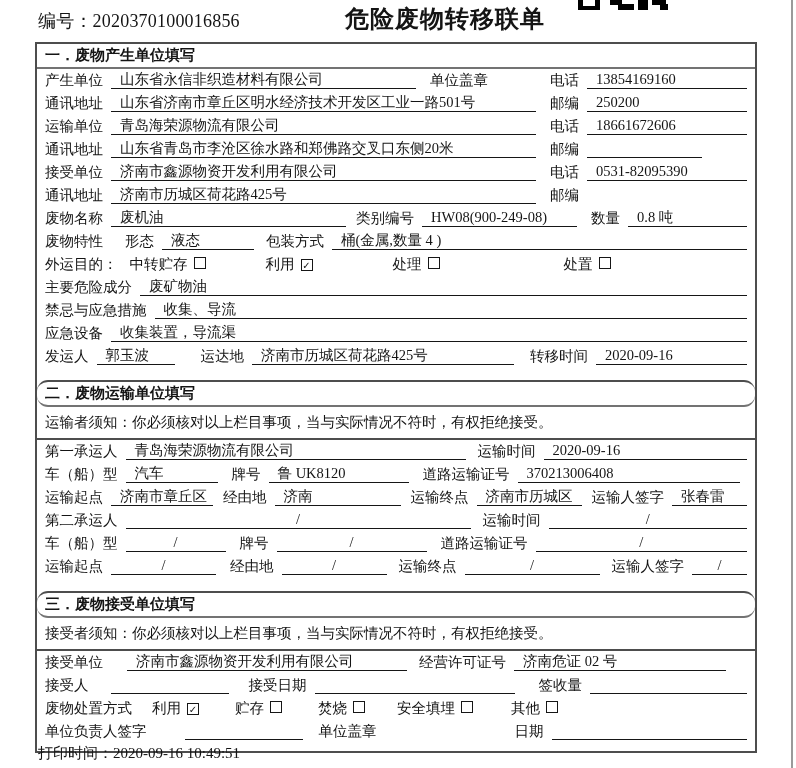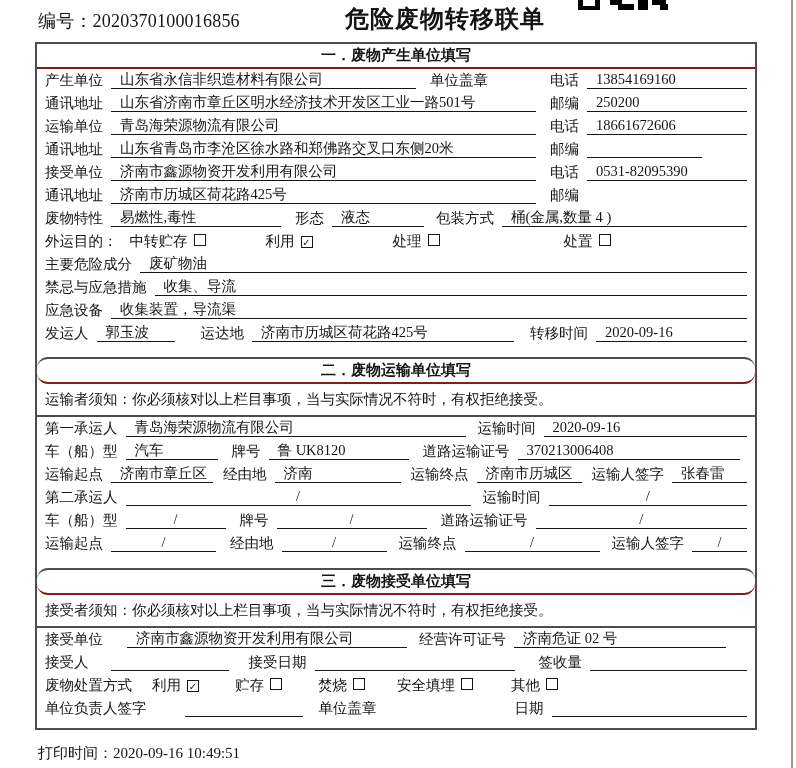--- a/index.html
+++ b/index.html
@@ -20,21 +20,21 @@
   .qr .q3 { left:0;   top:6px; width:22px; height:4px; }
   .qr .q4 { left:32px; top:0; width:12px; height:5px; }
   .qr .q5 { left:40px; top:4px; width:16px; height:6px; }
   .qr .q6 { left:60px; top:0; width:10px; height:10px; }
   .qr .q7 { left:74px; top:0; width:14px; height:5px; }
   .qr .q8 { left:82px; top:4px; width:8px; height:6px; }
 
   
   .form { position:absolute; left:35px; top:42px; width:722px; border:2px solid #4d4d4d; background:#fff; }
   .sec-hd { font-family:"DejaVu Sans","Liberation Sans",sans-serif; font-weight:bold;
-            font-size:15px; line-height:18px; padding:2px 8px 3px; border-bottom:2px solid #7f1d1d;text-align:center; }
+            font-size:15px; line-height:18px; padding:2px 8px 3px; border-bottom:2px solid #737373; }
   .sec-hd.mid { border-top:2px solid #4d4d4d;border-radius:11px; }
   .note { font-size:14.5px; line-height:19px; padding:6px 8px; border-bottom:2px solid #4d4d4d; }
   .row { display:flex; align-items:flex-end; height:23px; padding:0 8px 3px; font-size:14.5px;
          line-height:17px; white-space:nowrap; }
   .lbl { margin-right:8px; flex:none; }
   .fill { border-bottom:1px solid #161616; padding:0 6px 0 9px; min-height:17px; flex:none; }
   .grow { flex:1 1 auto; }
   .ctr { text-align:center; padding:0; }
   .left { width:505px; display:flex; align-items:flex-end; flex:none; }
   .left .grow { margin-right:14px; }
@@ -118,24 +118,31 @@
     </div>
 
     <div class="row">
       <div class="left">
         <span class="lbl">通讯地址</span>
         <span class="fill grow">济南市历城区荷花路425号</span>
       </div>
       <span class="lbl">邮编</span>
     </div>
 
+    <div class="row">
+      <span class="lbl">废物名称</span>
+      <span class="fill" style="width:235px">废机油</span>
+      <span class="lbl" style="margin-left:10px">类别编号</span>
+      <span class="fill" style="width:155px">HW08(900-249-08)</span>
+      <span class="lbl" style="margin-left:14px">数量</span>
+      <span class="fill grow">0.8 吨</span>
+    </div>
 
     <div class="row">
       <span class="lbl">废物特性</span>
-      <span class="fill" style="width:170px">易燃性,毒性</span>
       <span class="lbl" style="margin-left:14px">形态</span>
       <span class="fill" style="width:92px">液态</span>
       <span class="lbl" style="margin-left:12px">包装方式</span>
       <span class="fill grow">桶(金属,数量 4 )</span>
     </div>
 
     <div class="row">
       <span class="lbl">外运目的：</span>
       <span class="opt" style="margin-left:4px"><span>中转贮存</span><span class="cbox"></span></span>
       <span class="opt" style="margin-left:60px"><span>利用</span><span class="cbox">✓</span></span>

